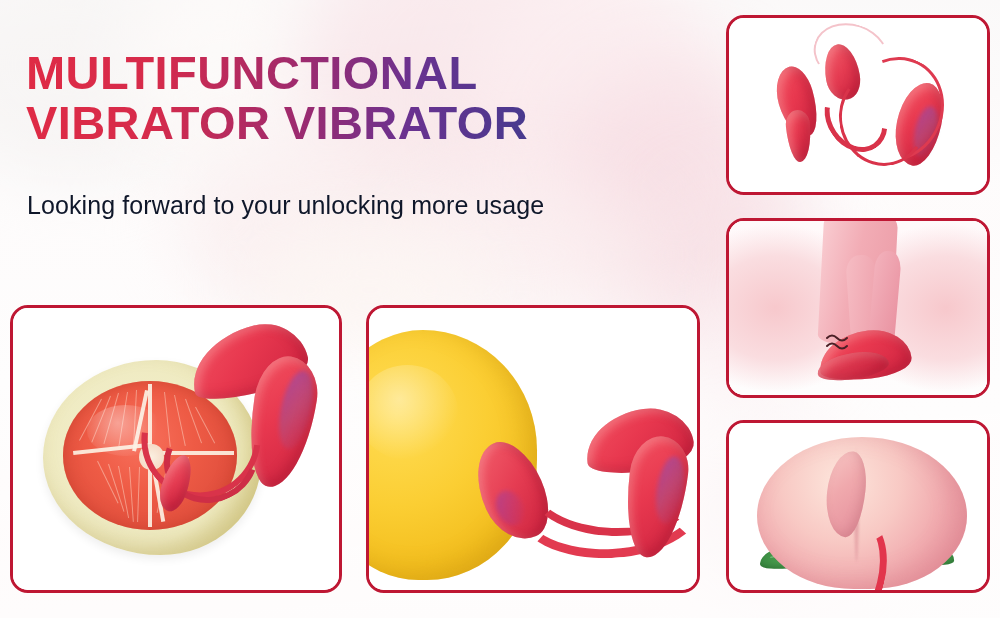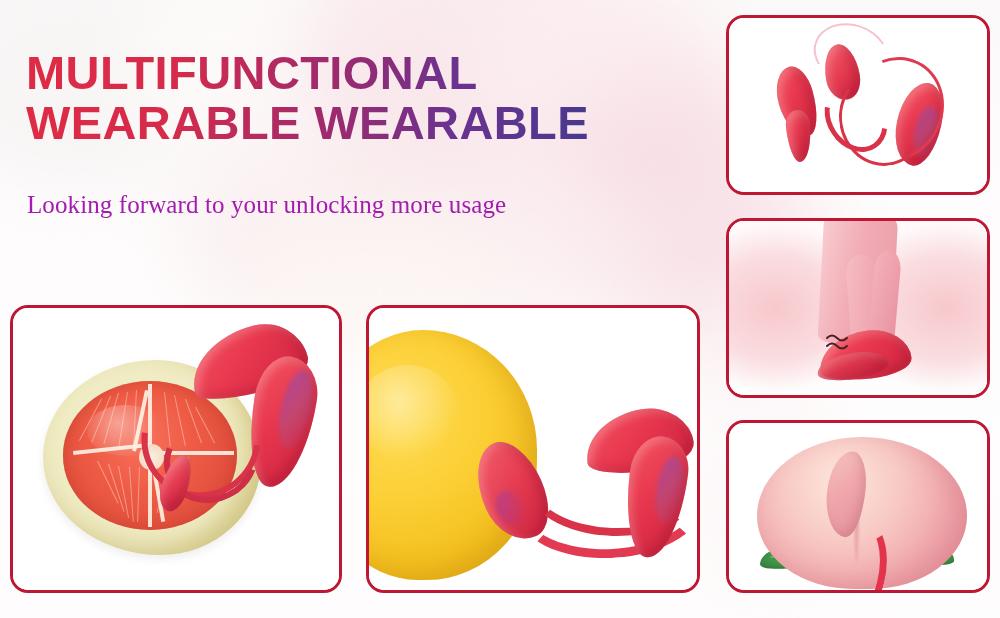--- a/index.html
+++ b/index.html
@@ -46,23 +46,22 @@
     line-height:1.07;
     font-size:47px; font-weight:bold;
     letter-spacing:.4px;
     white-space:pre-line;
     background-image:linear-gradient(96deg,#DF2B45 0%,#D62B4B 26%,#9E2A6E 54%,#6A3290 76%,#473A8E 100%);
     -webkit-background-clip:text; background-clip:text;
     color:transparent; -webkit-text-fill-color:transparent;
   }
   .subtitle {
     position:absolute; left:27px; top:191px;
-    font-size:25px; font-weight:400; color:#a21caf;
+    font-size:25px; font-weight:400; color:#0f172a;
     letter-spacing:.1px;
-    font-family:Liberation Serif, serif;
   }
 
   
   .panel {
     position:absolute;
     border:3px solid #BE1733;
     border-radius:18px;
     background:#fff;
     overflow:hidden;
   }
@@ -200,21 +199,21 @@
   <div class="bg-blob b2"></div>
   <div class="bg-blob b3"></div>
   <div class="bg-blob b4"></div>
   <div class="bg-blob b5"></div>
   <div class="bg-blob b8"></div>
   <div class="bg-blob b9"></div>
   <div class="bg-blob b10"></div>
   <div class="bg-wash"></div>
 
   <h1 class="headline">MULTIFUNCTIONAL
-WEARABLE WEARABLE</h1>
+VIBRATOR VIBRATOR</h1>
   <p class="subtitle">Looking forward to your unlocking more usage</p>
 
   <div class="panel p-fruit-left">
     <div class="scene">
 
       <div class="gf-body">
         <div class="gf-flesh">
 
           <div class="gf-seg" style="left:49%;top:2%;width:4px;height:48%;"></div>
           <div class="gf-seg" style="left:49%;top:50%;width:4px;height:48%;"></div>

